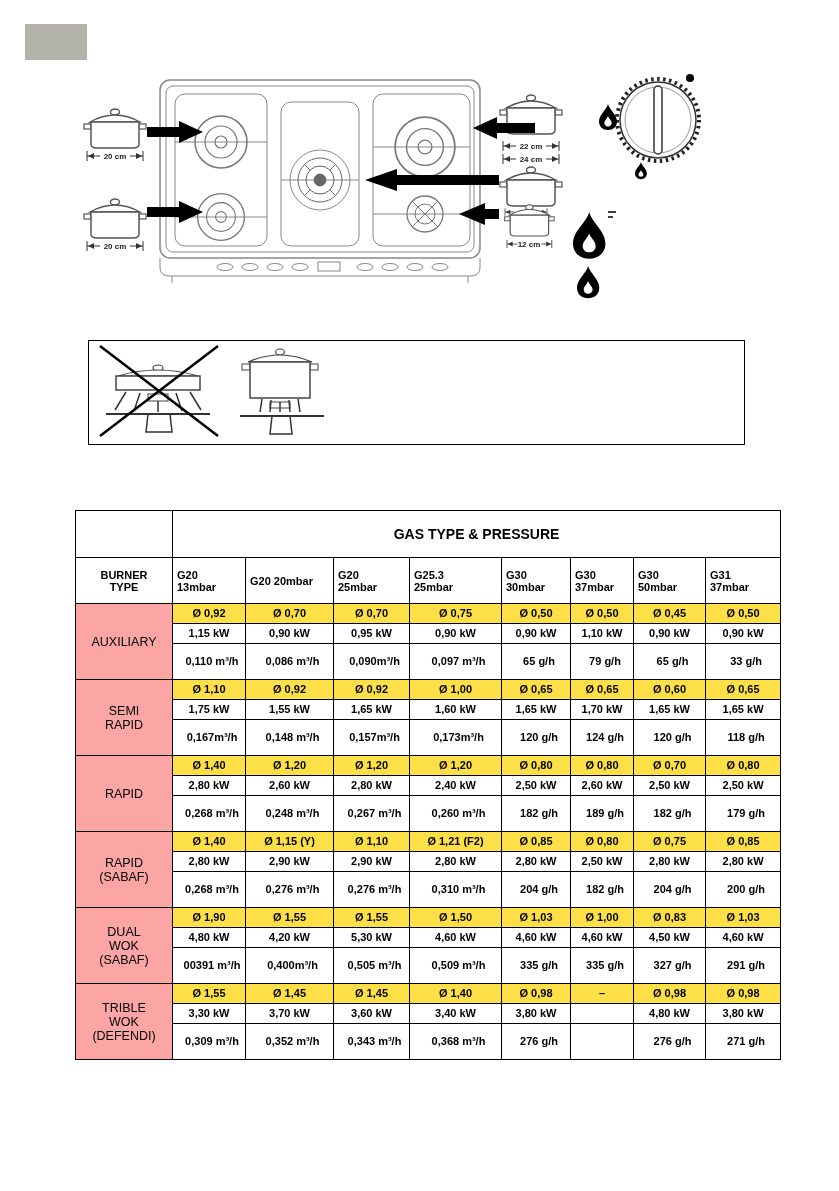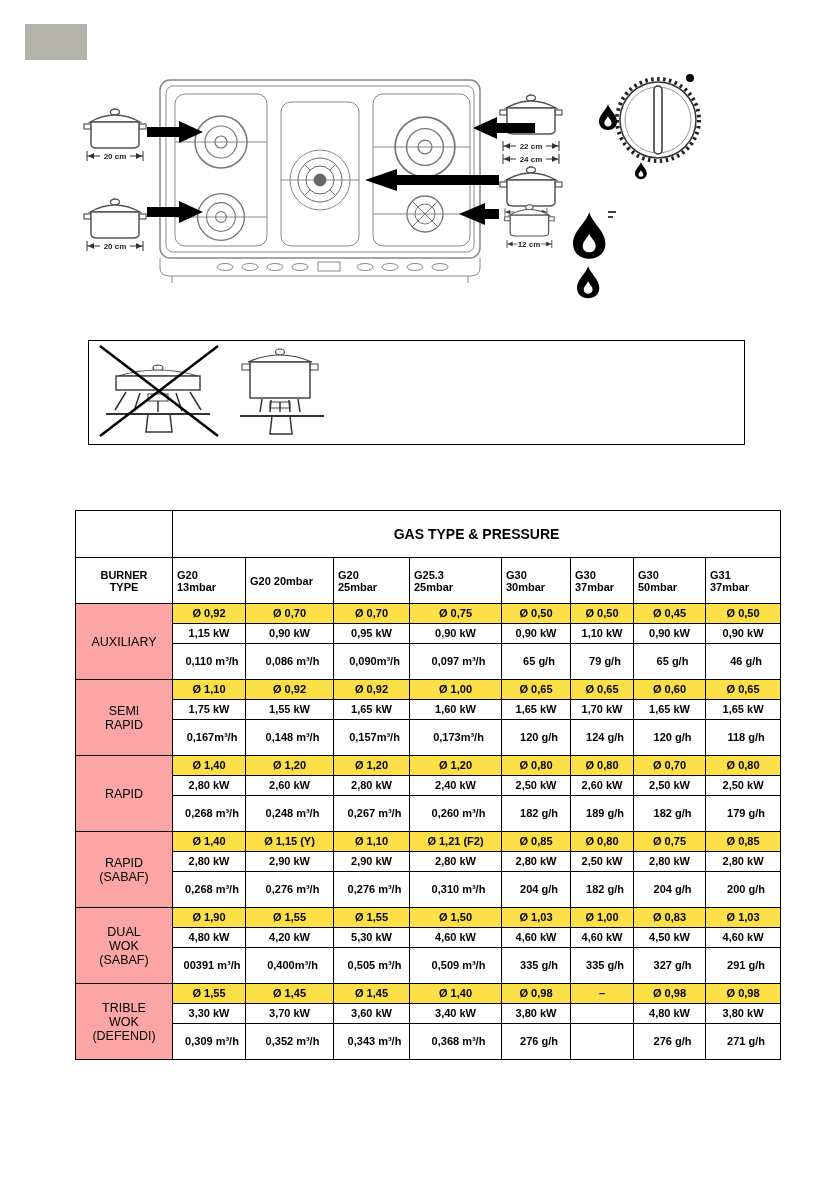--- a/index.html
+++ b/index.html
@@ -256,21 +256,21 @@
           <td class="val">0,90 kW</td>
         </tr>
         <tr class="row-f">
           <td class="val">0,110 m³/h</td>
           <td class="val">0,086 m³/h</td>
           <td class="val">0,090m³/h</td>
           <td class="val">0,097 m³/h</td>
           <td class="val">65 g/h</td>
           <td class="val">79 g/h</td>
           <td class="val">65 g/h</td>
-          <td class="val">46 g/h</td>
+          <td class="val">33 g/h</td>
         </tr>
         <tr class="row-d">
           <td rowspan="3" class="burner-name">SEMI
 RAPID</td>
           <td class="val shaded">Ø 1,10</td>
           <td class="val shaded">Ø 0,92</td>
           <td class="val shaded">Ø 0,92</td>
           <td class="val shaded">Ø 1,00</td>
           <td class="val shaded">Ø 0,65</td>
           <td class="val shaded">Ø 0,65</td>

